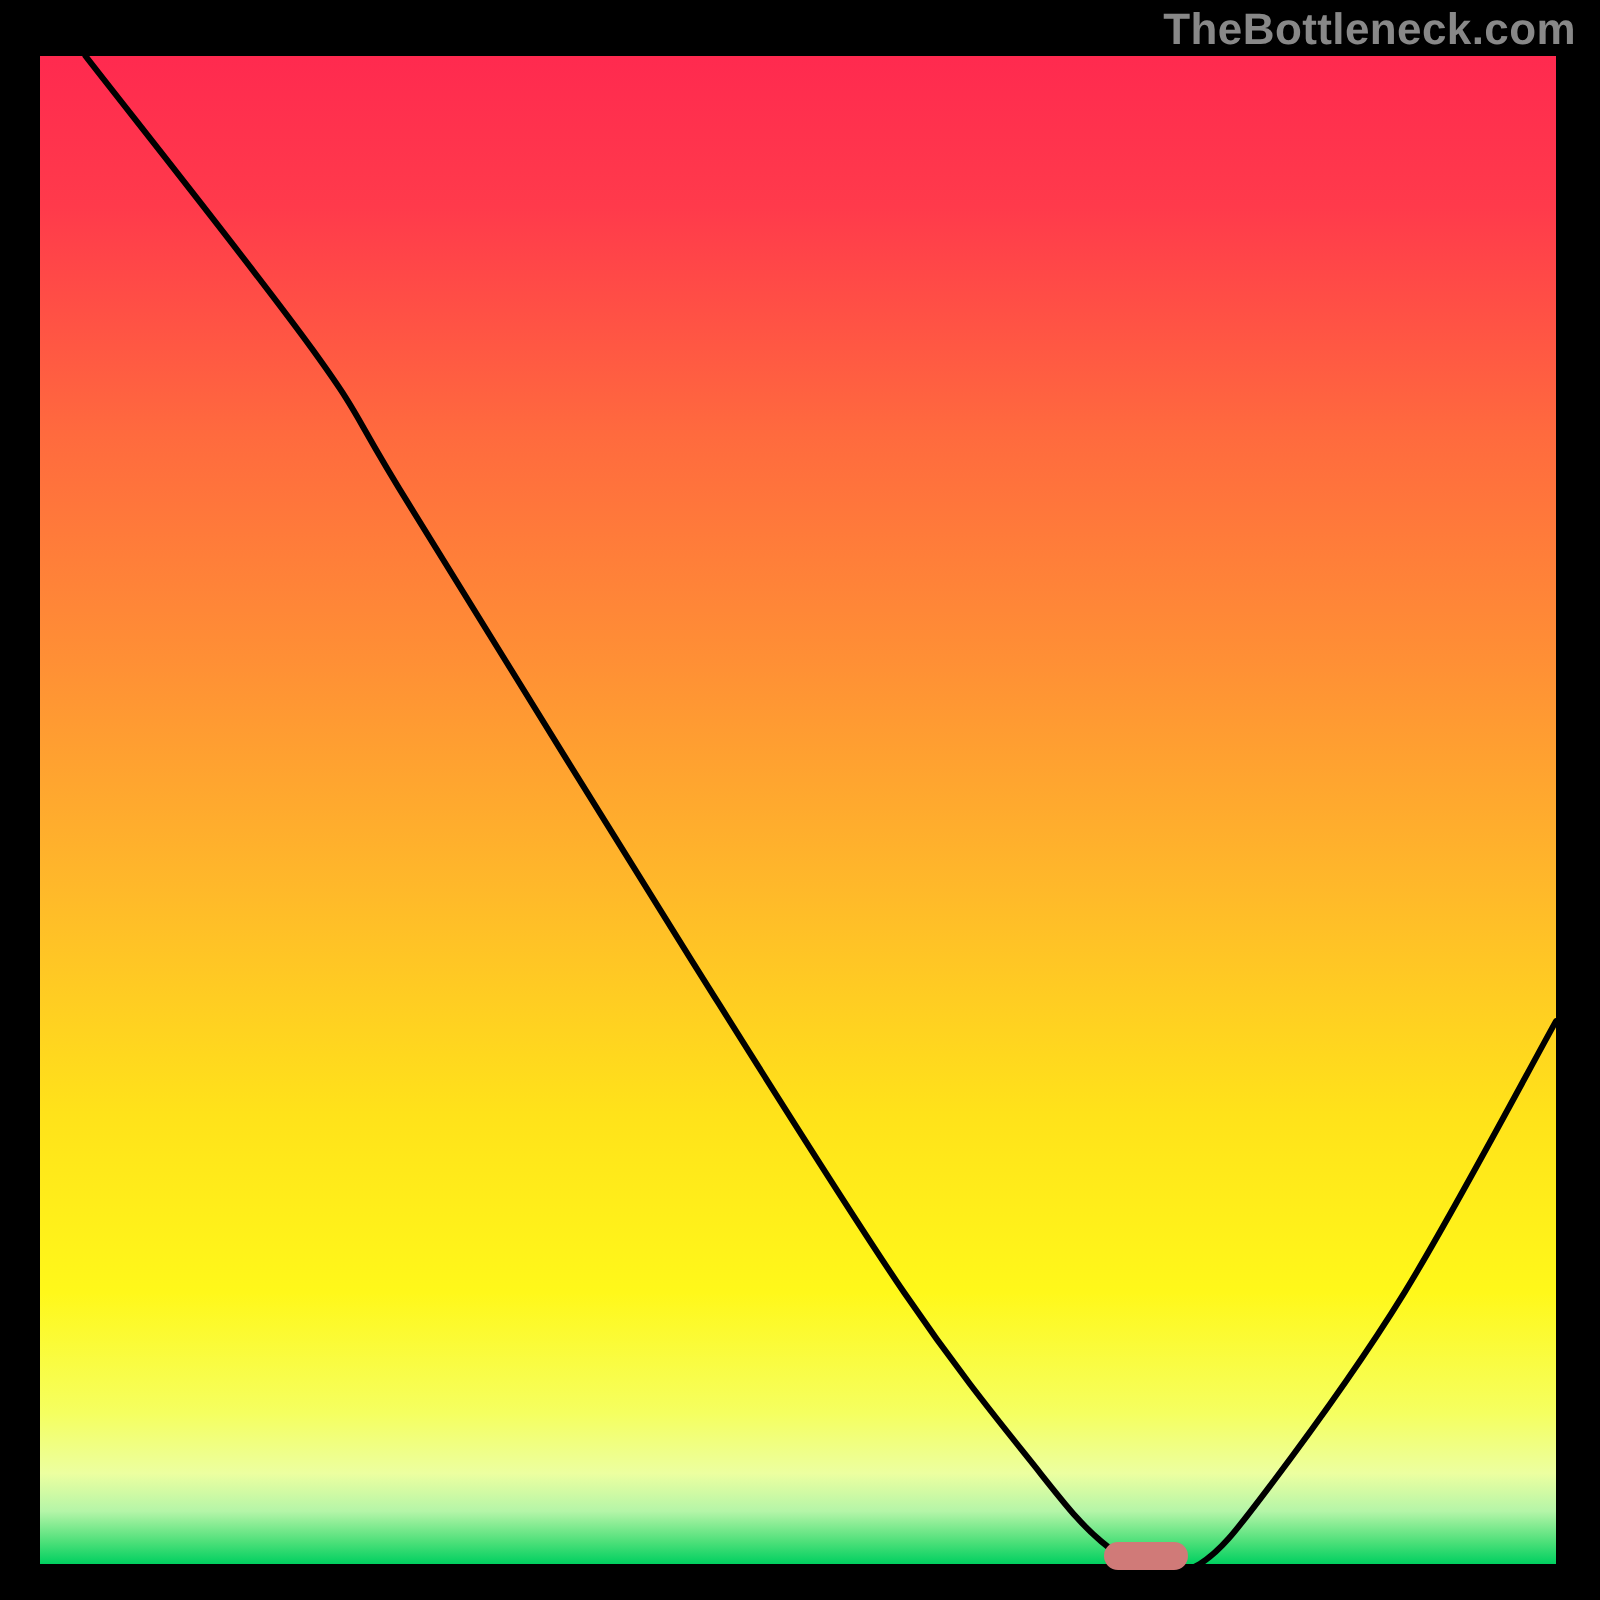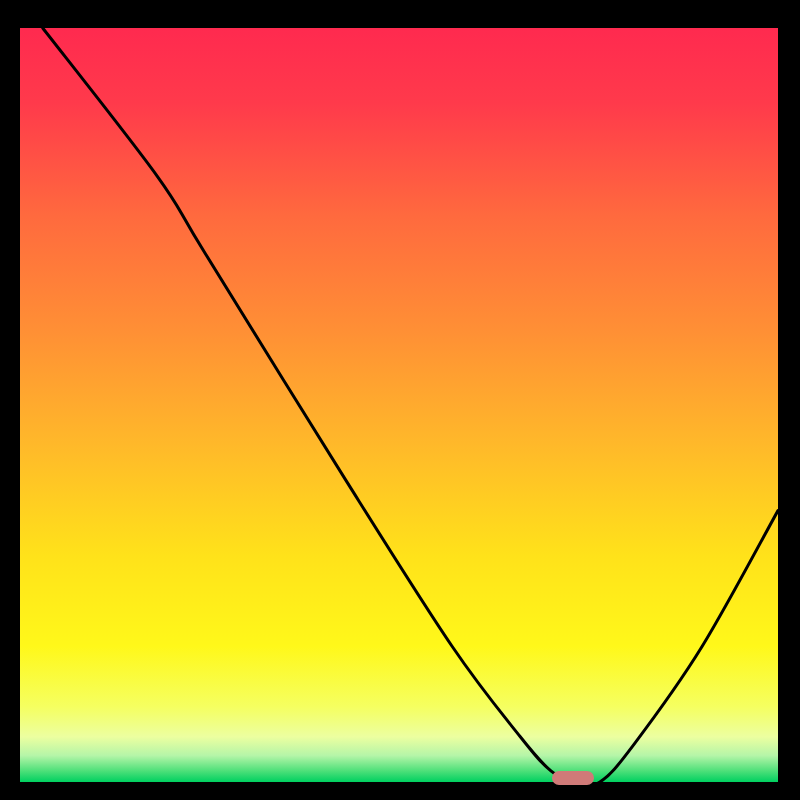--- a/index.html
+++ b/index.html
@@ -47,20 +47,21 @@
     border-radius: 7px;
     background: #d07a78;
     z-index: 5;
   }
 </style>
 </head>
 <body>
 
 <div class="frame">
 
+  <div class="watermark">TheBottleneck.com</div>
 
   <div class="plot-area">
     <svg id="plot-svg" viewBox="0 0 758 754" preserveAspectRatio="none">
       <defs>
         <linearGradient id="bg-grad" x1="0" y1="0" x2="0" y2="1">
             <stop offset="0.00%" stop-color="#ff2a4f"></stop>
             <stop offset="10.00%" stop-color="#ff3a4b"></stop>
             <stop offset="25.00%" stop-color="#ff6a3e"></stop>
             <stop offset="40.00%" stop-color="#ff8f35"></stop>
             <stop offset="55.00%" stop-color="#ffb82a"></stop>

